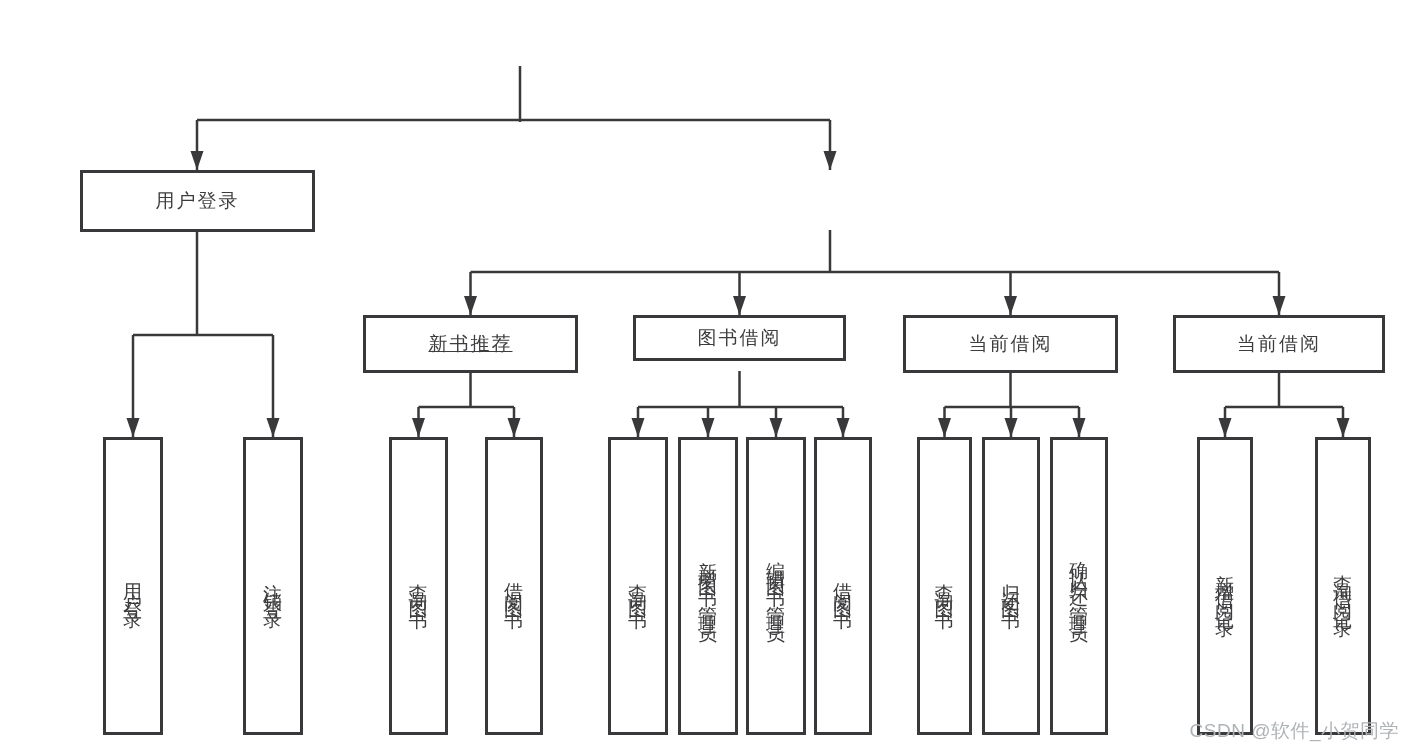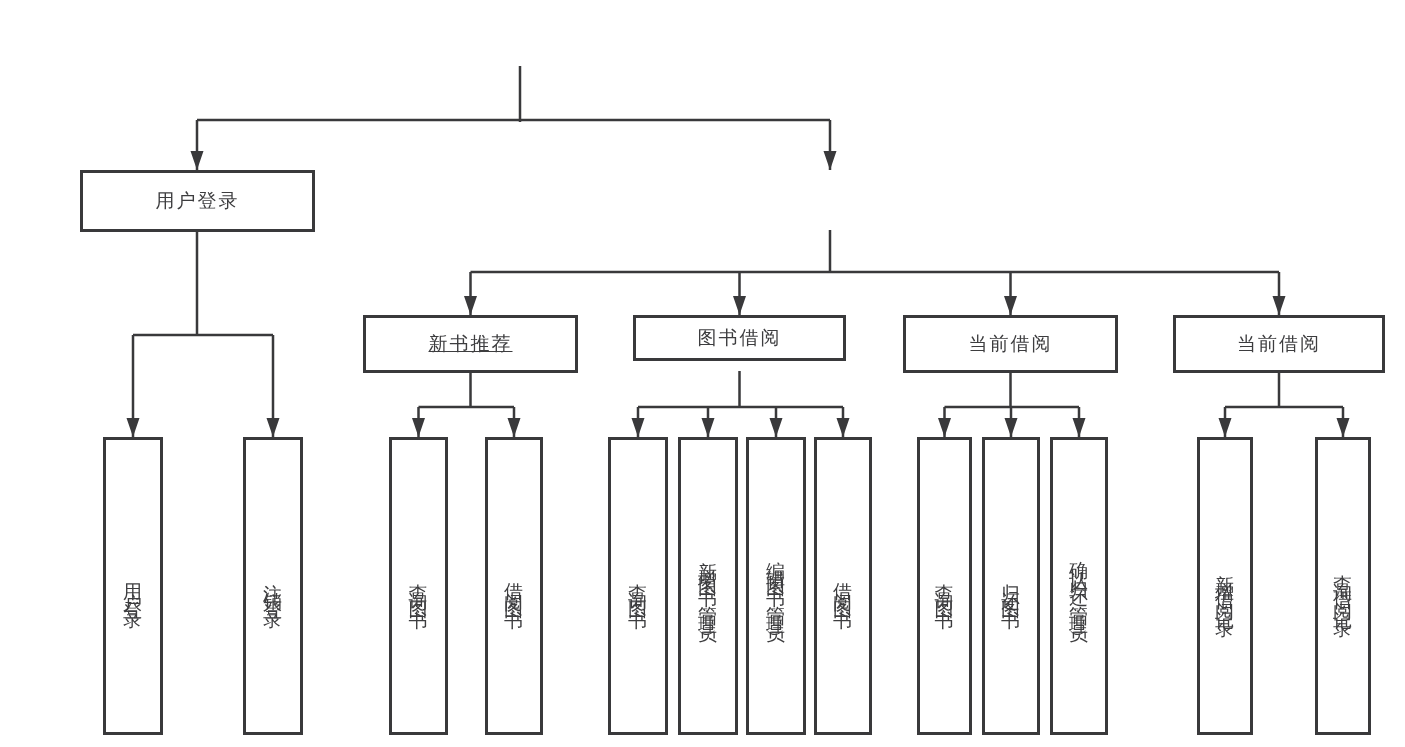--- a/index.html
+++ b/index.html
@@ -131,14 +131,15 @@
     <span class="label">确认归还（管理员）</span>
   </div>
 
   <div class="node v-node" style="left:1197px;top:437px;width:56px;height:298px;">
     <span class="label">新增借阅记录</span>
   </div>
   <div class="node v-node" style="left:1315px;top:437px;width:56px;height:298px;">
     <span class="label">查询借阅记录</span>
   </div>
 
+  <div class="watermark">CSDN @软件_小贺同学</div>
 
 </div>
 
 </body></html>

